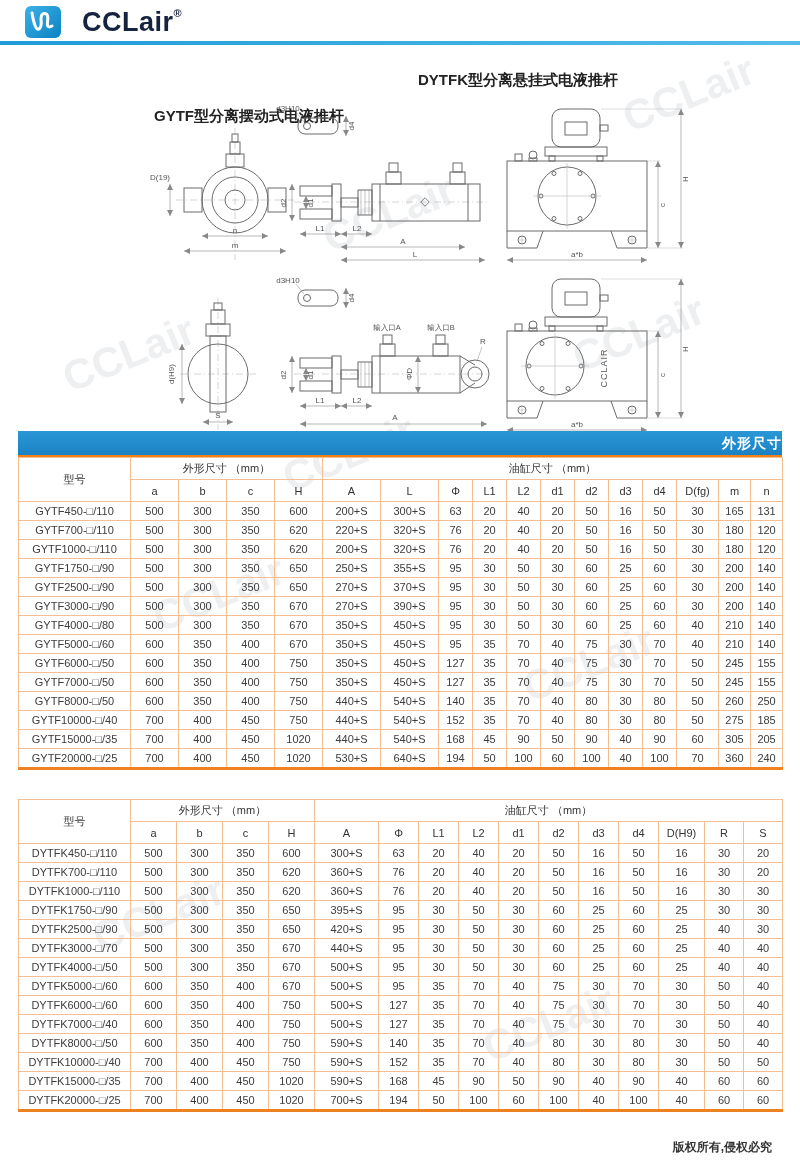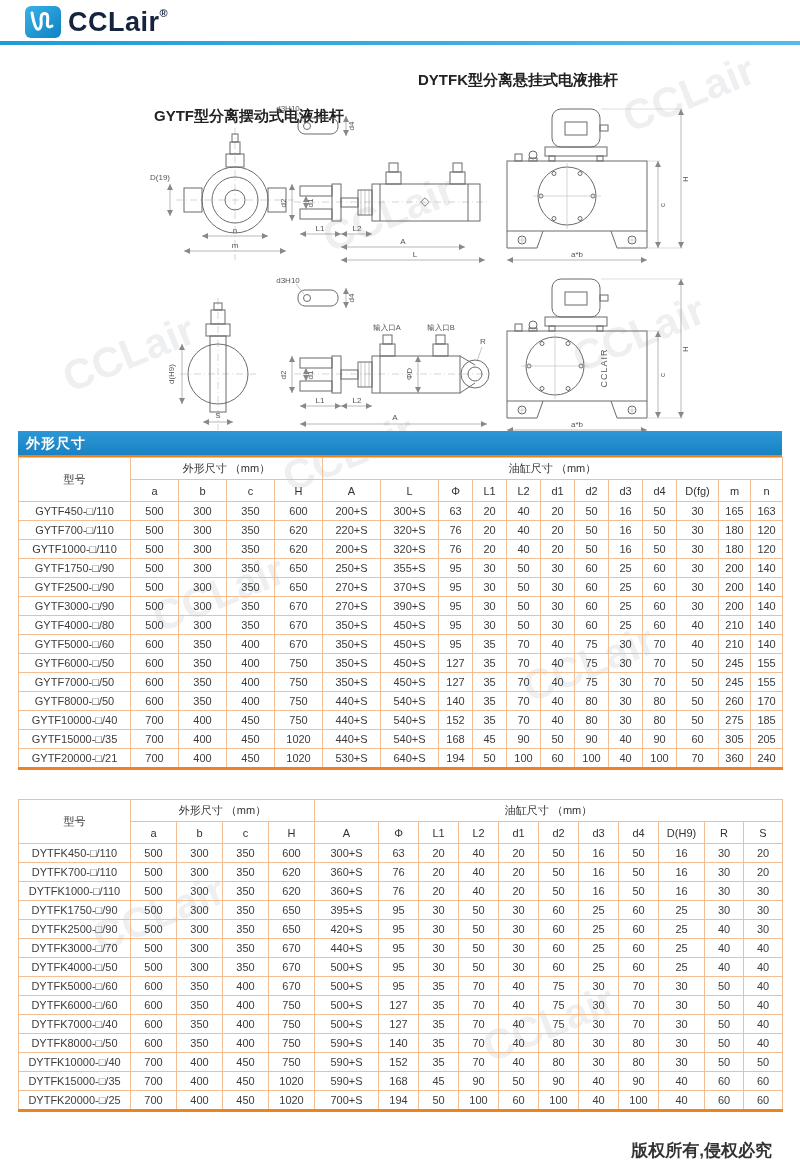--- a/index.html
+++ b/index.html
@@ -5,49 +5,49 @@
   html,body{margin:0;padding:0;}
   body{
     width:800px;height:1167px;position:relative;background:#ffffff;
     font-family:"Liberation Sans", sans-serif;overflow:hidden;color:#333;
   }
   .layer{position:absolute;z-index:1;}
   
   .wm{position:absolute;z-index:0;font-size:42px;font-weight:bold;
       color:rgba(120,135,150,0.13);transform:rotate(-22deg);white-space:nowrap;}
   
-  .logo{position:absolute;top:5px;left:24px;display:flex;align-items:flex-end;gap:6px;}
+  .logo{position:absolute;top:5px;left:24px;display:flex;align-items:flex-end;gap:20px;}
   .brand{font-size:27px;font-weight:bold;color:#15233f;letter-spacing:.5px;line-height:34px;}
   .reg{font-size:11px;vertical-align:14px;font-weight:bold;color:#15233f;}
   .top-rule{position:absolute;top:41px;left:0;width:800px;height:4px;
     background:linear-gradient(90deg,#1f9cd8,#53bcea);}
   
   .dtitle{position:absolute;top:71px;font-size:15px;font-weight:bold;color:#222;white-space:nowrap;}
   .dtitle.t1{left:154px;margin-top:36px;}
   .dtitle.t2{left:418px;text-align:center;}
   
   svg text{font-family:"Liberation Sans",sans-serif;}
   
   .section-bar{position:absolute;top:431px;left:18px;width:764px;height:24px;
-    background:linear-gradient(180deg,#2b97d6,#1a82c4);border-bottom:3px solid #f08119;}
+    background:linear-gradient(180deg,#2b97d6,#1a82c4);border-bottom:3px solid #f08119;text-align:right;}
   .section-bar span{display:block;color:#fff;font-size:14px;font-weight:bold;
     line-height:24px;padding-left:8px;letter-spacing:1px;}
   
   table.tbl{position:absolute;left:18px;width:764px;border-collapse:collapse;
     table-layout:fixed;font-size:11px;color:#3c3c3c;text-align:center;background:transparent;}
   .tbl th,.tbl td{border:1px solid #f5bd92;padding:0;font-weight:normal;
     white-space:nowrap;overflow:hidden;}
   .tbl thead th{height:21px;color:#333;}
   .tbl tbody td{height:18px;}
   .tbl{border-bottom:3px solid #ef8220;border-top:1px solid #f5bd92;}
   .tbl .model-cell{font-size:11px;margin-top:28px;}
   #table1{top:457px;}
   #table2{top:799px;}
   
-  .copyright{position:absolute;top:1139px;right:28px;font-size:17px;font-weight:bold;color:#333;}
+  .copyright{position:absolute;top:1139px;right:28px;font-size:12px;font-weight:bold;color:#333;}
 </style>
 </head>
 <body>
 
 <div class="wm" style="left:620px;top:70px">CCLair</div>
 <div class="wm" style="left:320px;top:190px">CCLair</div>
 <div class="wm" style="left:570px;top:310px">CCLair</div>
 <div class="wm" style="left:60px;top:330px">CCLair</div>
 <div class="wm" style="left:280px;top:430px">CCLair</div>
 <div class="wm" style="left:150px;top:570px">CCLair</div>
@@ -366,21 +366,21 @@
         <td>300+S</td>
         <td>63</td>
         <td>20</td>
         <td>40</td>
         <td>20</td>
         <td>50</td>
         <td>16</td>
         <td>50</td>
         <td>30</td>
         <td>165</td>
-        <td>163</td>
+        <td>131</td>
       </tr>
       <tr>
         <td class="model-cell">GYTF700-□/110</td>
         <td>500</td>
         <td>300</td>
         <td>350</td>
         <td>620</td>
         <td>220+S</td>
         <td>320+S</td>
         <td>76</td>
@@ -556,21 +556,21 @@
         <td>540+S</td>
         <td>140</td>
         <td>35</td>
         <td>70</td>
         <td>40</td>
         <td>80</td>
         <td>30</td>
         <td>80</td>
         <td>50</td>
         <td>260</td>
-        <td>170</td>
+        <td>250</td>
       </tr>
       <tr>
         <td class="model-cell">GYTF10000-□/40</td>
         <td>700</td>
         <td>400</td>
         <td>450</td>
         <td>750</td>
         <td>440+S</td>
         <td>540+S</td>
         <td>152</td>
@@ -597,21 +597,21 @@
         <td>90</td>
         <td>50</td>
         <td>90</td>
         <td>40</td>
         <td>90</td>
         <td>60</td>
         <td>305</td>
         <td>205</td>
       </tr>
       <tr>
-        <td class="model-cell">GYTF20000-□/21</td>
+        <td class="model-cell">GYTF20000-□/25</td>
         <td>700</td>
         <td>400</td>
         <td>450</td>
         <td>1020</td>
         <td>530+S</td>
         <td>640+S</td>
         <td>194</td>
         <td>50</td>
         <td>100</td>
         <td>60</td>

